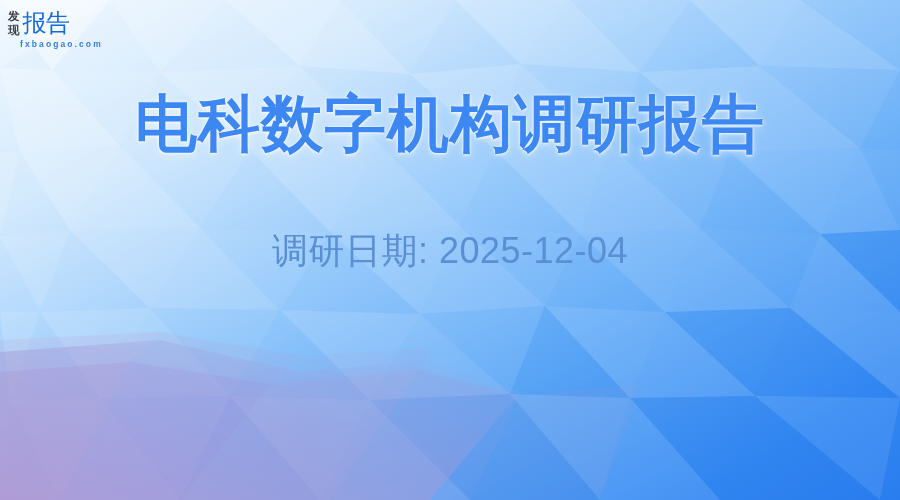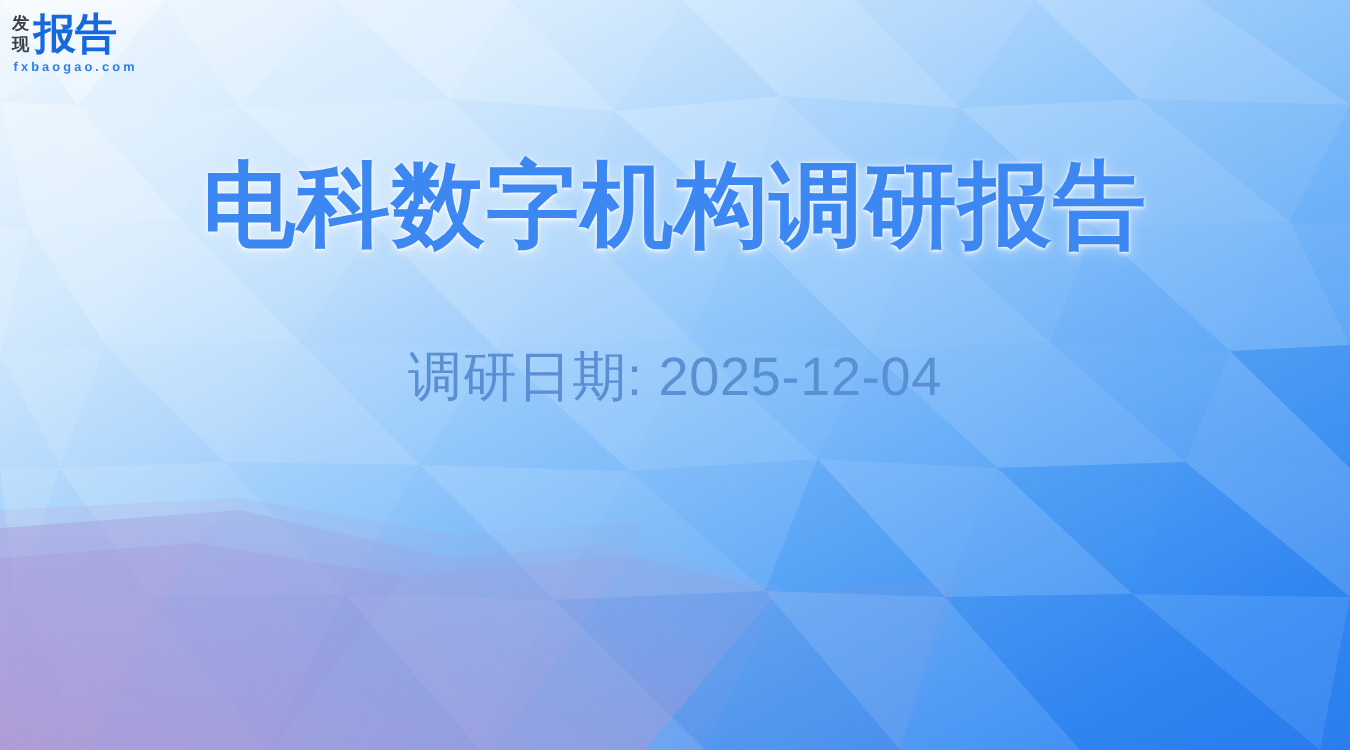--- a/index.html
+++ b/index.html
@@ -55,42 +55,42 @@
     margin-right: 3px;
   }
   .logo-stack span {
     font-size: 11.5px;
     line-height: 14px;
     font-weight: 700;
     color: #3a3f47;
     letter-spacing: 0px;
   }
   .logo-main {
-    font-size: 28px;
+    font-size: 24px;
     line-height: 30px;
-    font-weight: 700;
+    font-weight: 400;
     color: #1668dc;
     letter-spacing: -0.5px;
   }
   .logo-domain {
     font-size: 8.5px;
     line-height: 11px;
     font-weight: 700;
     color: #2f7fe4;
     letter-spacing: 2.1px;
     margin-top: 1px;
-    margin-left: 1px;
+    margin-left: 12px;
   }
 
   
   #title {
     position: absolute;
     left: 0;
     right: 0;
-    top: 102px;
+    top: 88px;
     text-align: center;
     font-size: 62px;
     line-height: 72px;
     font-weight: 700;
     color: #3d87f2;
     letter-spacing: 1px;
     text-shadow:
        0 0 2px rgba(255,255,255,0.95),
        0 1px 3px rgba(255,255,255,0.75),
        0 2px 10px rgba(255,255,255,0.45);

